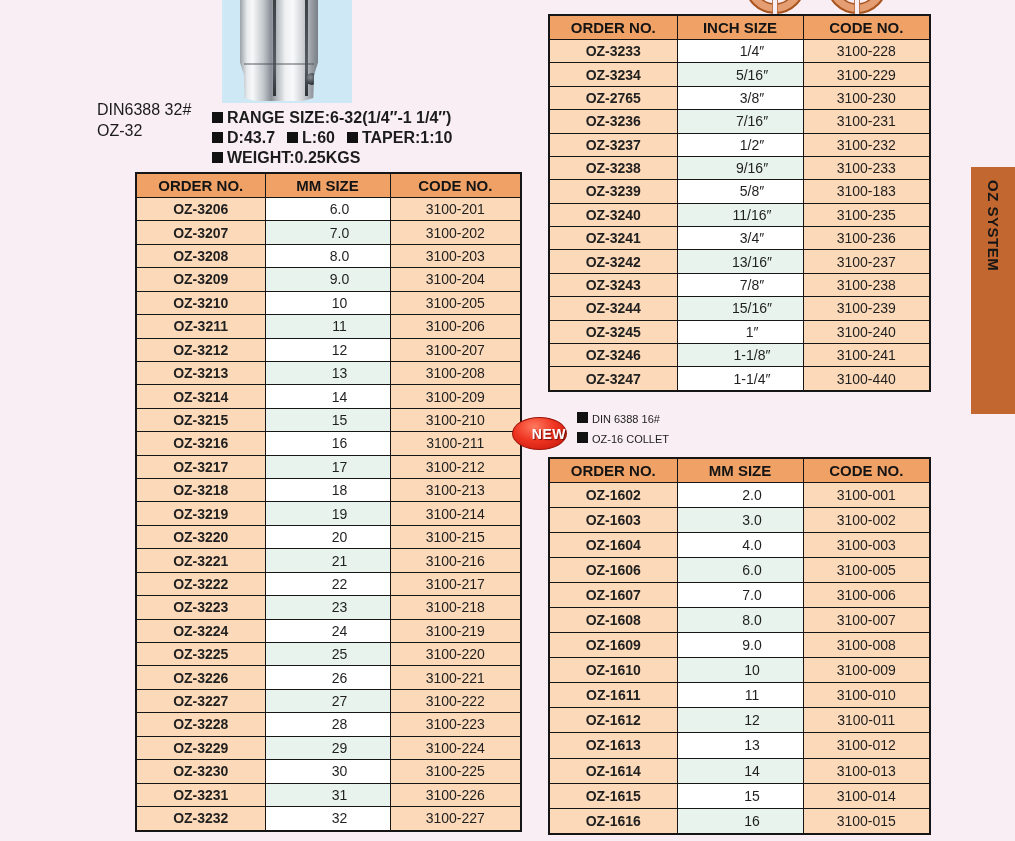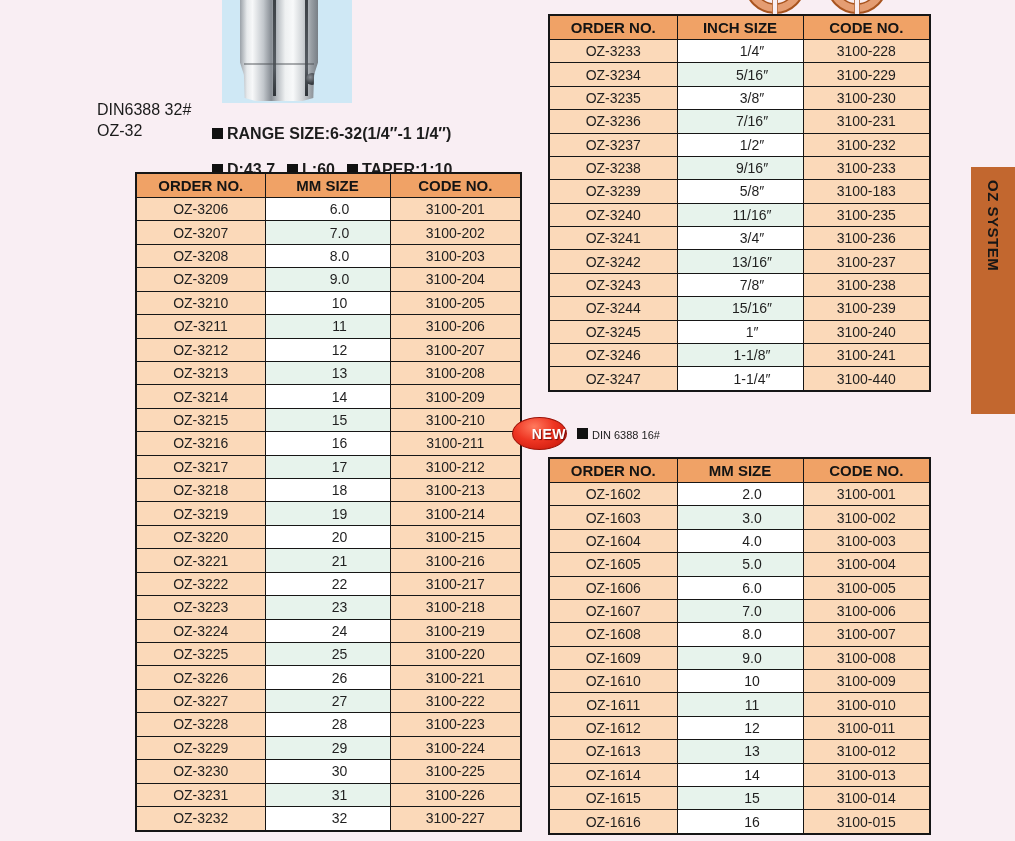--- a/index.html
+++ b/index.html
@@ -18,35 +18,35 @@
   }
   .slit{position:absolute; top:0; width:3px; height:96px; background:linear-gradient(180deg,#3c4146,#565c62 70%,#2e3338);}
   .slit.s1{left:33px;}
   .slit.s2{left:65px;}
   .hole{position:absolute; left:66px; top:73px; width:12px; height:12px; border-radius:50%;
     background:radial-gradient(circle at 35% 35%, #8b9096 0%, #3a3f44 55%, #23272b 100%);}
   .taper-line{position:absolute; left:4px; top:63px; width:70px; height:2px; background:rgba(70,75,80,.45);}
   
   .model-block{position:absolute; left:97px; top:99px; font-size:16px; line-height:21px; color:#1b1b1b;}
   .specs{position:absolute; left:212px; top:108px; font-size:16px; font-weight:bold; line-height:20px; white-space:nowrap;}
-  .spec-line{display:block;margin-top:16px;}
+  .spec-line{display:block;}
   .spec-item{margin-right:12px;}
   .bullet{display:inline-block; width:11px; height:11px; background:#111; margin-right:4px;}
   
   table.tbl{
     position:absolute; border-collapse:collapse; table-layout:fixed;
     border:2px solid #161616; background:#fbd9b9;margin-left:40px;
   }
   .tbl th,.tbl td{
     border:1px solid #161616; text-align:center; vertical-align:middle;
     padding:0; overflow:hidden;
   }
   .tbl th{background:#f0a266; font-weight:bold; font-size:15px; height:23px; color:#141414;}
   .tbl td{font-size:14px; background:#fbd9b9; color:#1f1f1f;}
-  .tbl td:first-child{font-weight:normal;}
+  .tbl td:first-child{font-weight:bold;}
   .tbl tbody tr td:nth-child(2){background:#ffffff;padding-left:24px;}
   .tbl tbody tr:nth-child(even) td:nth-child(2){background:#e7f3ec;}
   #table-left{left:95px; top:172px; width:385px; height:660px;}
   #table-right-top{left:508px; top:14px; width:381px; height:378px;}
   #table-right-bottom{left:508px; top:457px; width:381px; height:378px;}
   
   .new-badge{
     position:absolute; left:512px; top:417px; width:53px; height:31px; border-radius:50%;
     background:radial-gradient(ellipse at 40% 28%, #ff7a5e 0%, #ee3522 45%, #c21207 100%);
     border:1px solid #9b1005;
@@ -275,21 +275,21 @@
           <td>OZ-3233</td>
           <td>1/4″</td>
           <td>3100-228</td>
         </tr>
         <tr>
           <td>OZ-3234</td>
           <td>5/16″</td>
           <td>3100-229</td>
         </tr>
         <tr>
-          <td>OZ-3235</td>
+          <td>OZ-2765</td>
           <td>3/8″</td>
           <td>3100-230</td>
         </tr>
         <tr>
           <td>OZ-3236</td>
           <td>7/16″</td>
           <td>3100-231</td>
         </tr>
         <tr>
           <td>OZ-3237</td>
@@ -380,25 +380,20 @@
           <td>OZ-1603</td>
           <td>3.0</td>
           <td>3100-002</td>
         </tr>
         <tr>
           <td>OZ-1604</td>
           <td>4.0</td>
           <td>3100-003</td>
         </tr>
         <tr>
-          <td>OZ-1605</td>
-          <td>5.0</td>
-          <td>3100-004</td>
-        </tr>
-        <tr>
           <td>OZ-1606</td>
           <td>6.0</td>
           <td>3100-005</td>
         </tr>
         <tr>
           <td>OZ-1607</td>
           <td>7.0</td>
           <td>3100-006</td>
         </tr>
         <tr>

